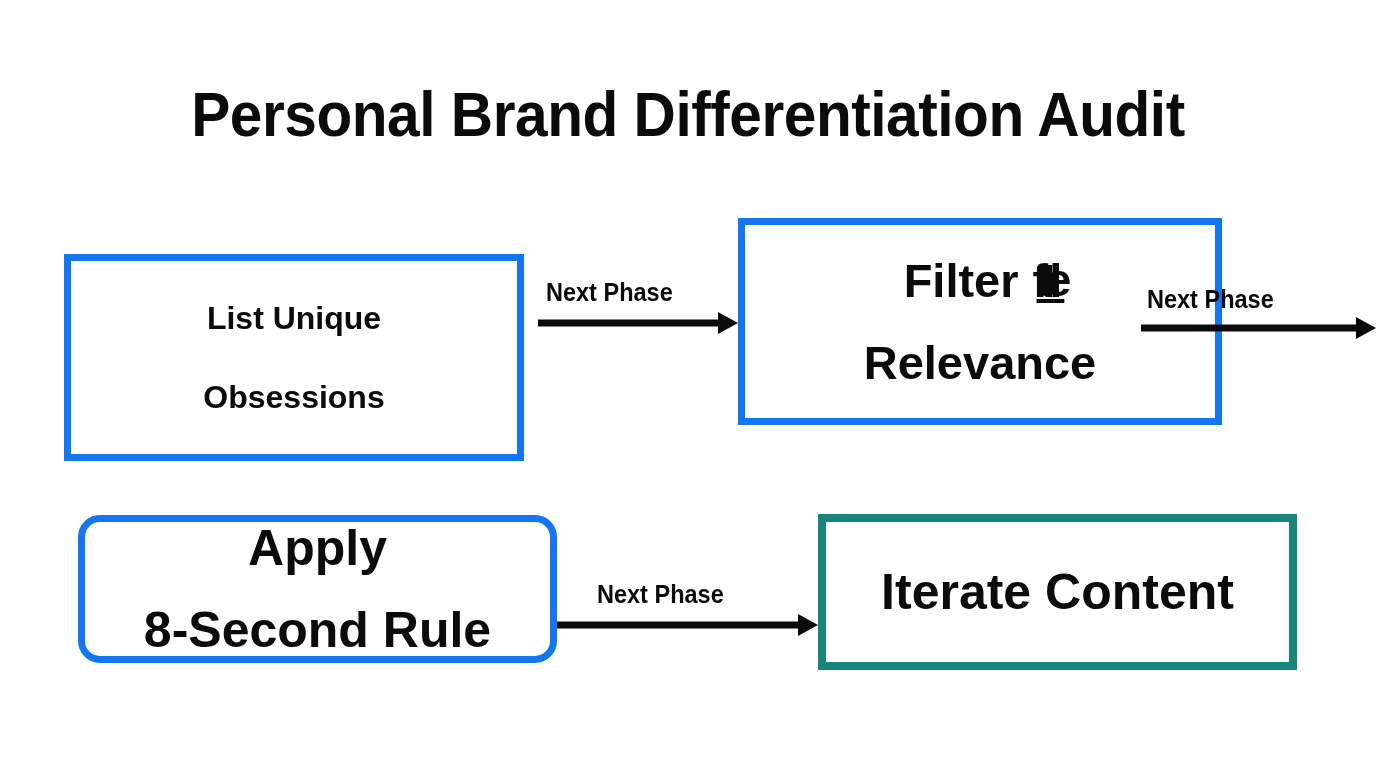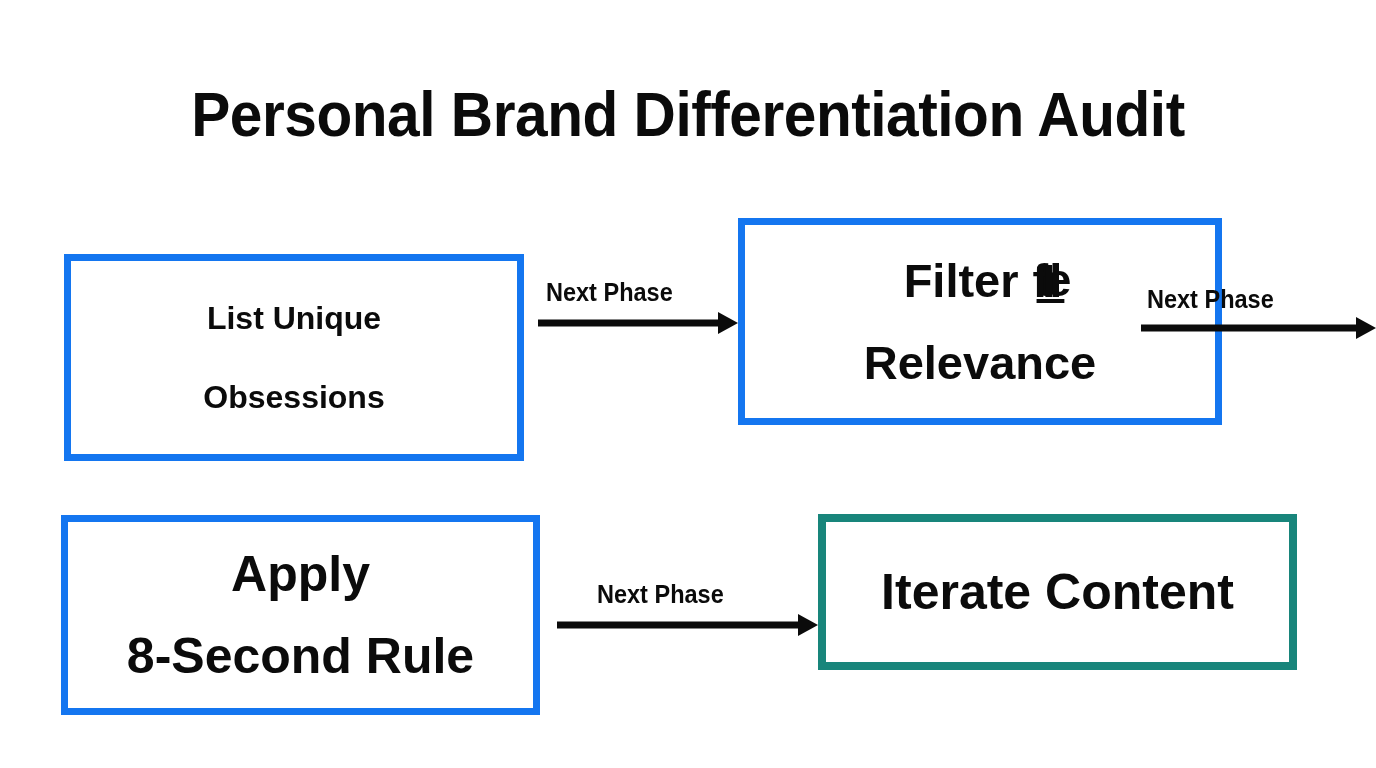--- a/index.html
+++ b/index.html
@@ -96,27 +96,28 @@
   #node-filter-relevance .glitch-overlay .glitch-b {
     position: absolute;
     left: 4px;
     top: -1px;
     z-index: 1;
     letter-spacing: -7px;
     text-decoration: underline;
   }
 
   #node-apply-3-second-rule {
-    left: 61px;
+    left: 78px;
     top: 515px;
     width: 479px;
-    height: 200px;
+    height: 148px;
     border-width: 7px;
     font-size: 50px;
     line-height: 82px;
+    border-radius: 22px;
   }
 
   #node-iterate-content {
     left: 818px;
     top: 514px;
     width: 479px;
     height: 156px;
     border-width: 8px;
     font-size: 50px;
     line-height: 60px;

